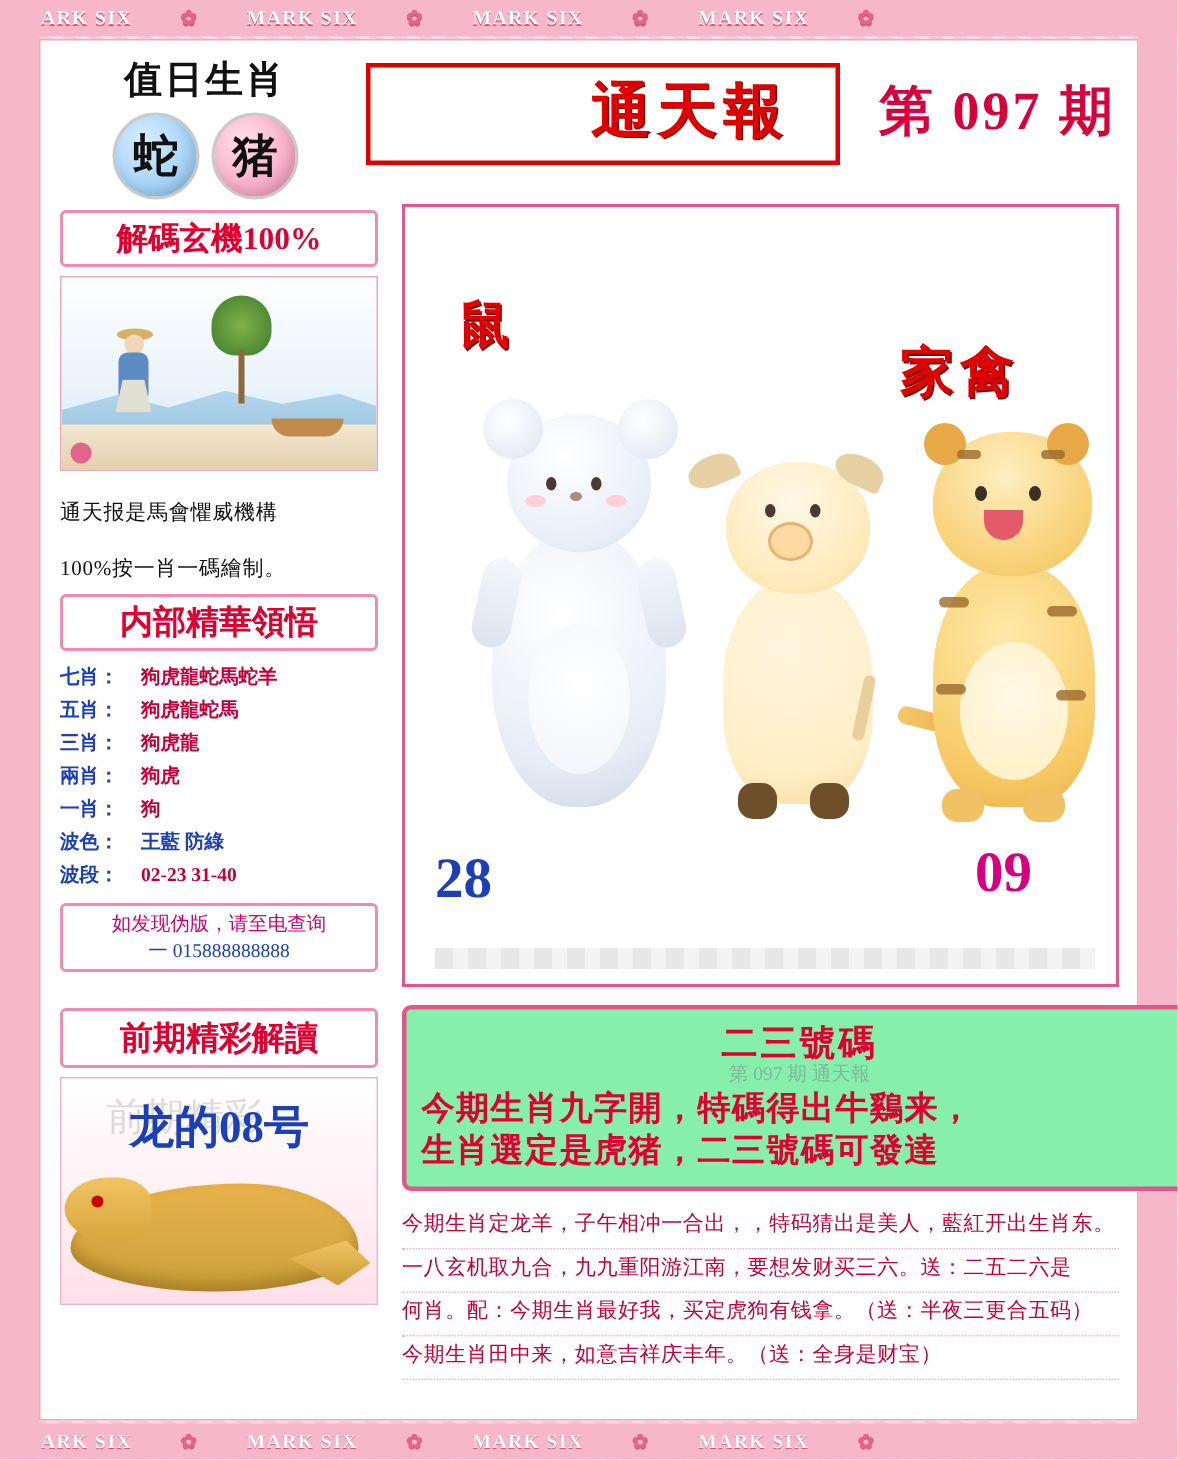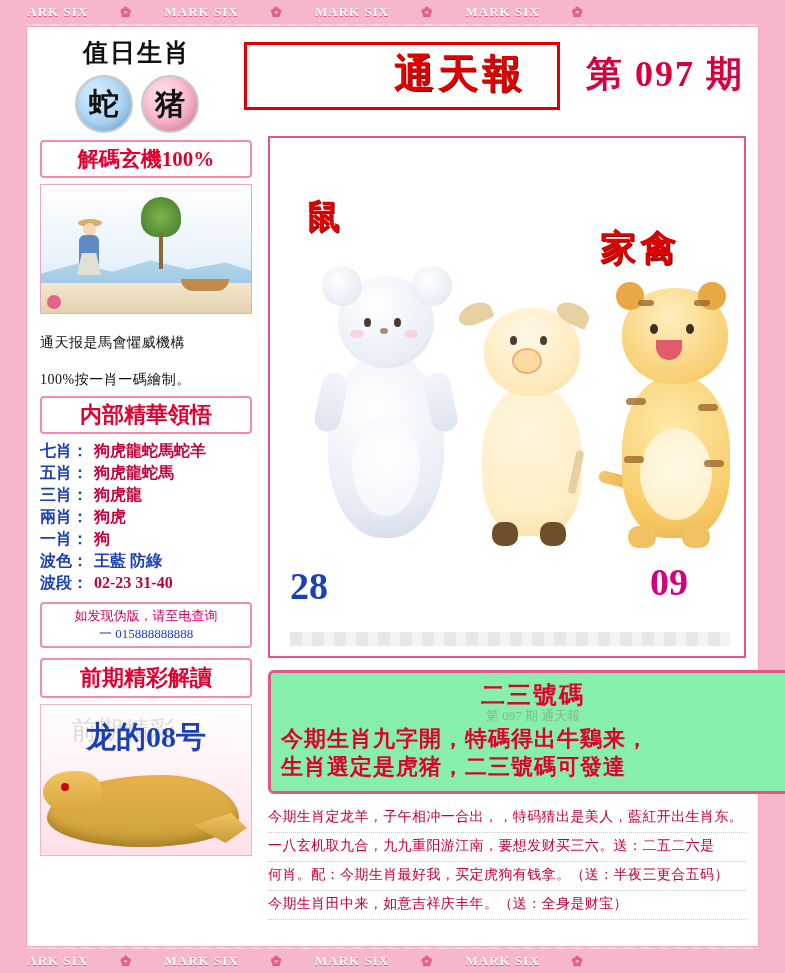--- a/index.html
+++ b/index.html
@@ -121,36 +121,36 @@
     font-family:"Liberation Serif",serif;
     font-size:14px;color:#111;line-height:17px;margin-top:20px;letter-spacing:.5px;
   }
 
   .section-title{
     margin-top:8px;height:34px;border:2px solid #f08cb1;border-radius:4px;
     display:flex;align-items:center;justify-content:center;
     font-family:"Liberation Serif",serif;font-size:22px;font-weight:bold;color:#e00030;background:#fff;
   }
   .info-table{
-    margin-top:6px;font-family:"Liberation Serif",serif;font-size:16px;color:#c4003a;
+    margin-top:6px;font-family:"Liberation Serif",serif;font-size:13px;color:#c4003a;
     line-height:22px;
   }
   .info-row{display:flex;}
   .info-key{width:54px;color:#1b3fb5;font-weight:bold;}
   .info-val{flex:1;color:#c4003a;font-weight:bold;}
   .info-val.blue{color:#1b3fb5;}
 
   .phone-box{
     margin-top:8px;border:2px solid #f08cb1;border-radius:4px;padding:3px 0;text-align:center;background:#fff;
   }
   .phone-line1{font-family:"Liberation Serif",serif;font-size:13px;color:#d1006b;text-align:center;}
   .phone-line2{font-family:"Liberation Serif",serif;font-size:13px;color:#1b3fb5;}
 
   .prev-title{
-    margin-top:10px;height:36px;border:2px solid #f08cb1;border-radius:4px;
+    margin-top:24px;height:36px;border:2px solid #f08cb1;border-radius:4px;
     display:flex;align-items:center;justify-content:center;
     font-family:"Liberation Serif",serif;font-size:22px;font-weight:bold;color:#e00030;background:#fff;
   }
   .dragon-box{
     margin-top:6px;height:150px;border:1px solid #edb7c8;position:relative;overflow:hidden;
     background:linear-gradient(#ffffff,#ffeef4 60%,#ffdfe9);
   }
   .dragon-num{
     position:absolute;left:22px;top:12px;
     font-family:"Liberation Serif",serif;font-size:30px;font-weight:bold;color:#1b3fb5;margin-left:23px;

